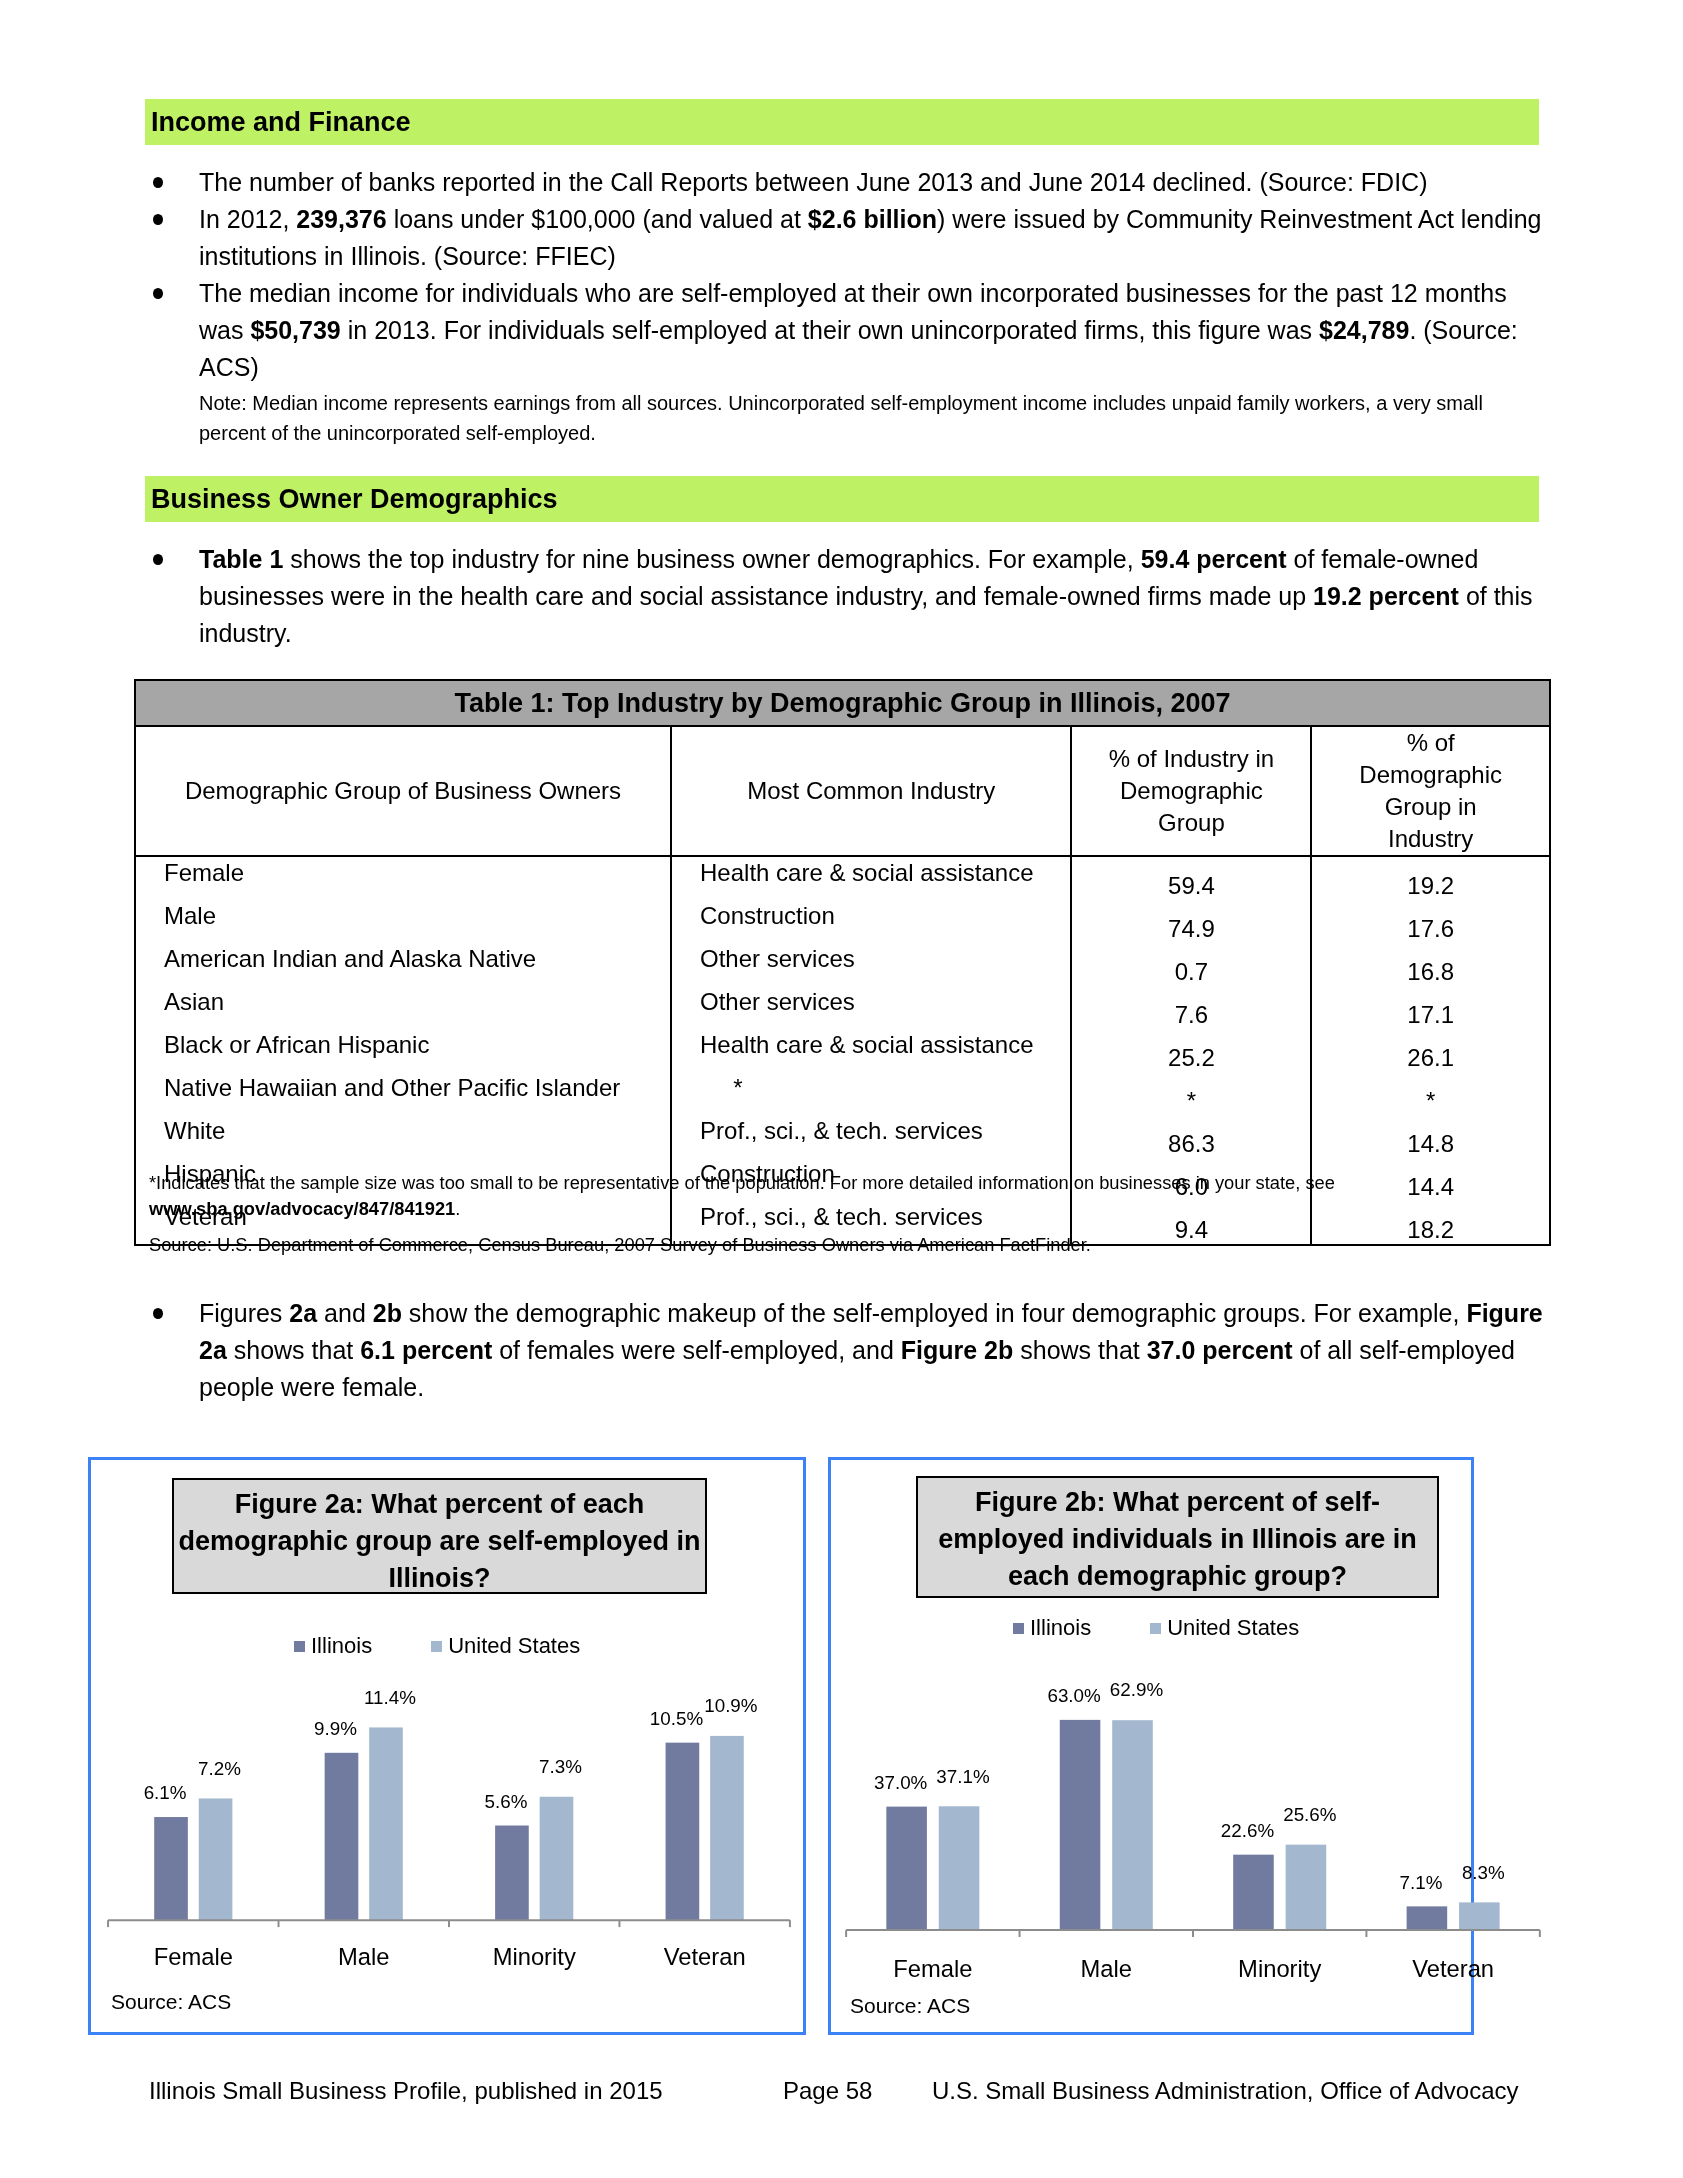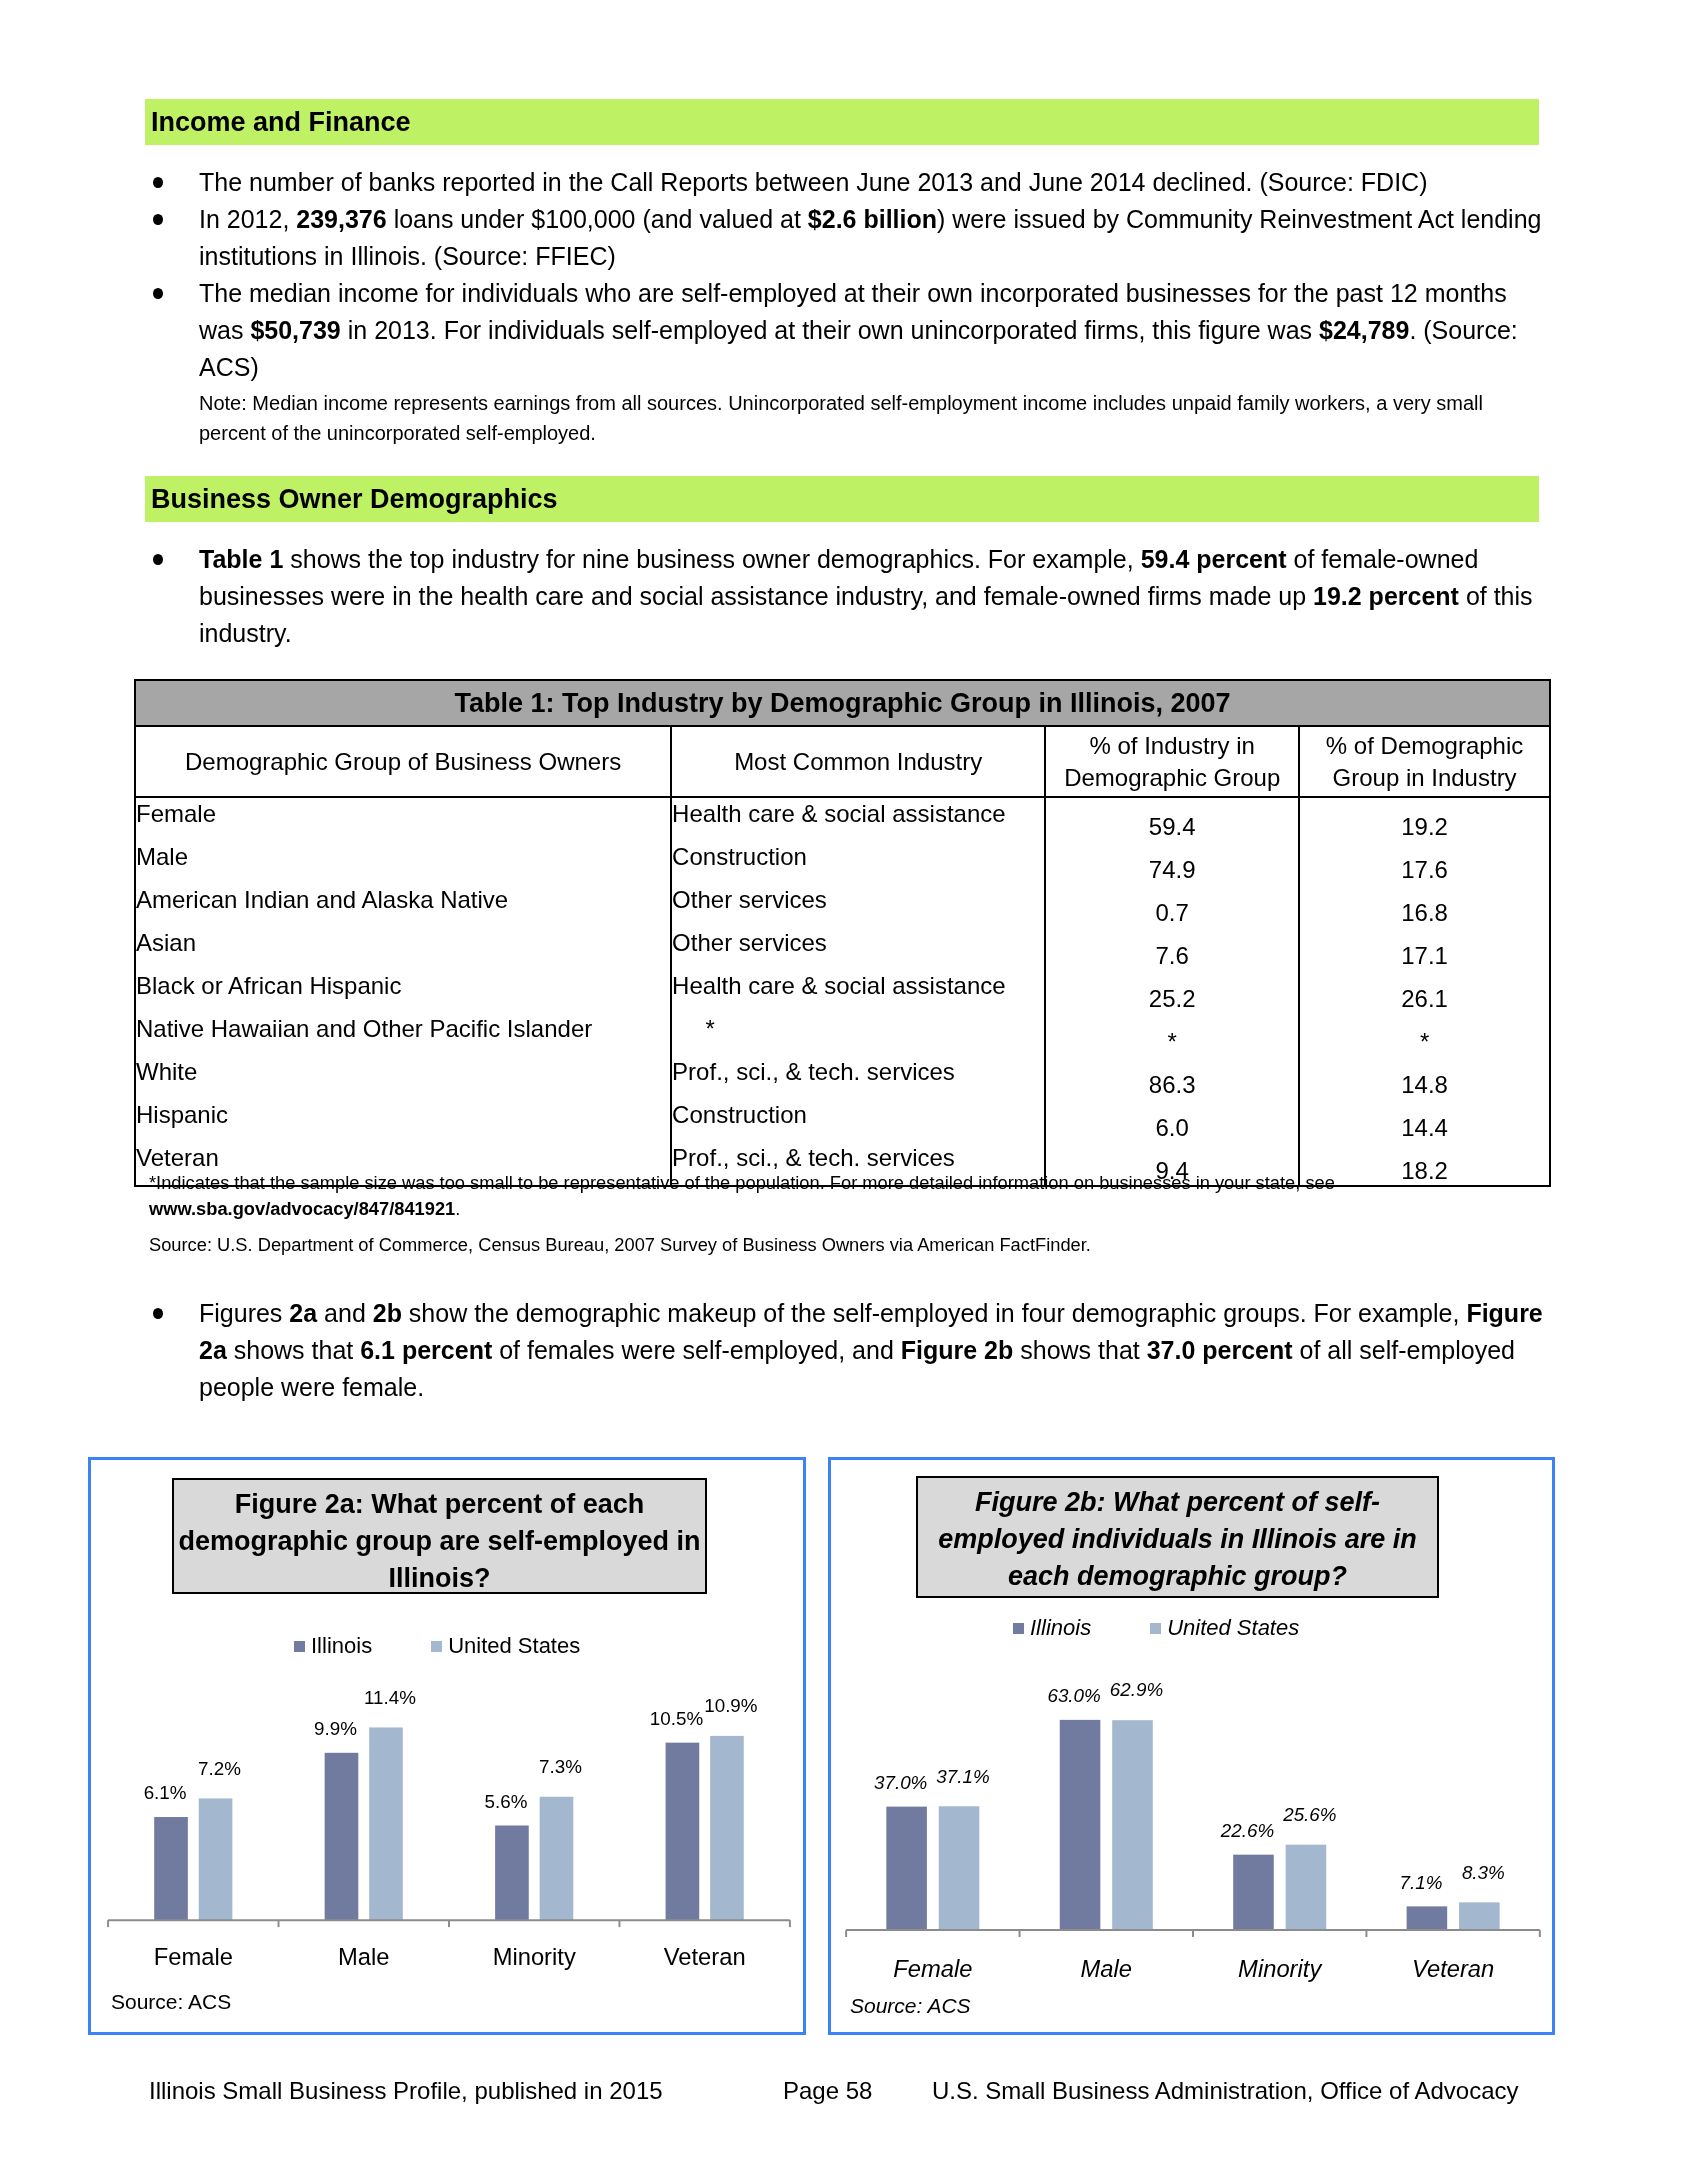--- a/index.html
+++ b/index.html
@@ -7,21 +7,21 @@
          font-family: "Liberation Sans", "DejaVu Sans", sans-serif; color: #000; }
   .section-bar { position: absolute; left: 145px; width: 1394px; height: 46px; background: #bef264;
                  font-weight: bold; font-size: 27px; line-height: 46px; padding-left: 6px; box-sizing: border-box; }
   .bullet-list { position: absolute; left: 145px; width: 1406px; margin: 0; padding: 0; list-style: none; }
   .bullet-list li { position: relative; padding-left: 54px; font-size: 25px; line-height: 37px; }
   .bullet-list li .dot { position: absolute; left: 8px; top: 13px; width: 10px; height: 11px; border-radius: 50%; background: #000; }
   .note { font-size: 20px; line-height: 30px; display: block; margin-top: 2px; }
   b { font-weight: bold; }
 
   table.t1 { position: absolute; left: 134px; top: 679px; width: 1417px; border-collapse: collapse; font-size: 24px; }
-  table.t1 td, table.t1 th { border-left: 2px solid #000; border-right: 2px solid #000; padding: 0 0; }
+  table.t1 td, table.t1 th { border-left: 2px solid #000; border-right: 2px solid #000; padding: 0 28px; }
   table.t1 .title-row th { background: #a6a6a6; font-size: 27px; font-weight: bold; height: 44px; border: 2px solid #000; }
   table.t1 .head-row th { font-weight: normal; height: 69px; border: 2px solid #000; text-align: center; line-height: 32px; }
   table.t1 tbody td { height: 41px; vertical-align: top; padding-top: 2px; }
   table.t1 tbody td.num { text-align: center; vertical-align: bottom; padding-bottom: 0; }
   table.t1 tbody tr:last-child td { border-bottom: 2px solid #000; }
   .col1 { width: 511px; } .col2 { width: 356px; } .col3 { width: 241px; } .col4 { width: 238px; }
 
   .tnote { position: absolute; left: 149px; width: 1386px; font-size: 18.3px; line-height: 26px; }
 
   .figbox { position: absolute; top: 1457px; height: 578px; border: 3px solid #3b82f6; box-sizing: border-box; background: #fff; }
@@ -167,21 +167,21 @@
       <line x1="17" y1="465" x2="706" y2="465" stroke="#8c8c8c" stroke-width="2"></line>
       <line x1="17" y1="465" x2="17" y2="472" stroke="#8c8c8c" stroke-width="2"></line>
       <line x1="189.25" y1="465" x2="189.25" y2="472" stroke="#8c8c8c" stroke-width="2"></line>
       <line x1="361.5" y1="465" x2="361.5" y2="472" stroke="#8c8c8c" stroke-width="2"></line>
       <line x1="533.75" y1="465" x2="533.75" y2="472" stroke="#8c8c8c" stroke-width="2"></line>
       <line x1="706" y1="465" x2="706" y2="472" stroke="#8c8c8c" stroke-width="2"></line>
     </svg>
   <div class="source" style="left:20px; top:530px;">Source: ACS</div>
 </div>
 
-<div class="figbox" id="fig1" style="left:828px; width:727px;font-style:italic;">
+<div class="figbox" id="fig1" style="left:828px; width:646px;">
   <div class="figtitle" style="left:85px; top:16px; width:523px; height:122px;">Figure 2b: What percent of self-employed individuals in Illinois are in each demographic group?</div>
   <div class="legend" style="left:182px; top:155px;">
     <span class="item">
         <span class="sw" style="background:#717ba0"></span>
         <span>Illinois</span>
       </span>
     <span class="item">
         <span class="sw" style="background:#a3b8cf"></span>
         <span>United States</span>
       </span>

